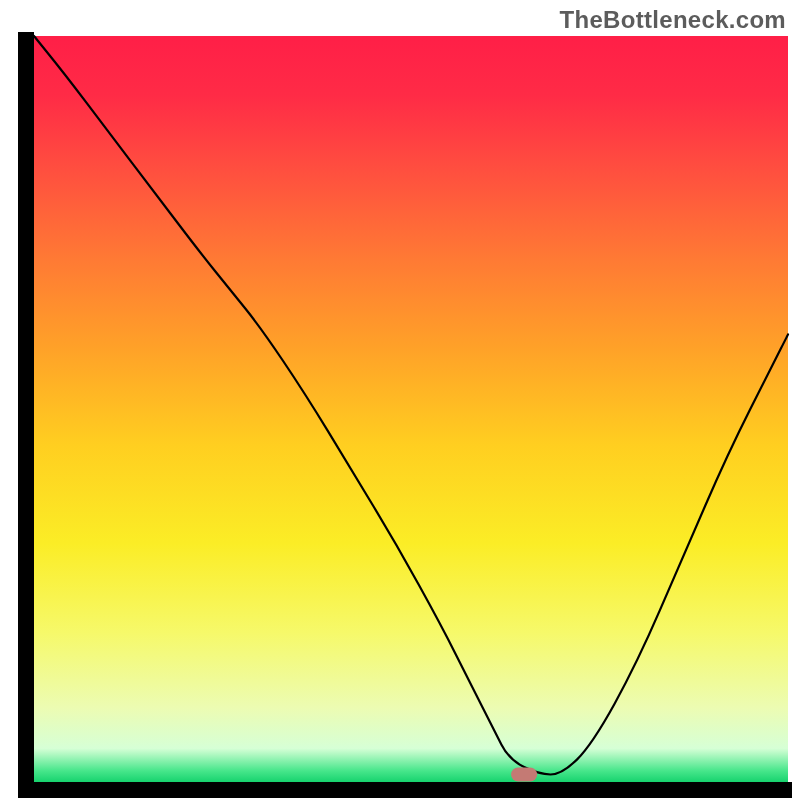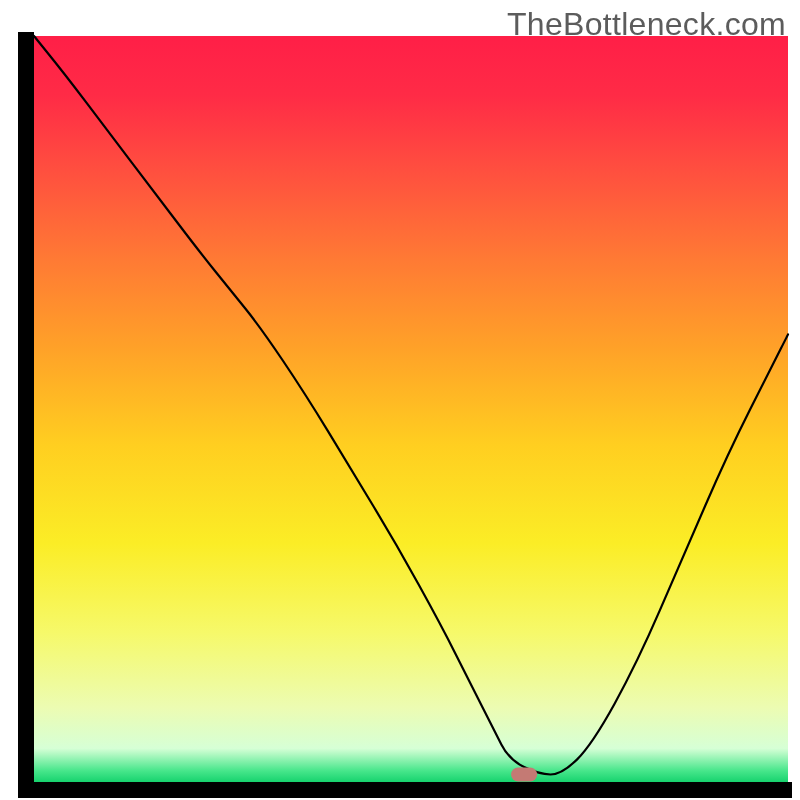--- a/index.html
+++ b/index.html
@@ -12,22 +12,22 @@
   }
   .stage {
     position: relative;
     width: 800px;
     height: 800px;
   }
   .watermark {
     position: absolute;
     top: 6px;
     right: 14px;
-    font-size: 32px;
-    font-weight: 400;
+    font-size: 24px;
+    font-weight: 700;
     color: #5c5c5c;
     letter-spacing: 0.3px;
     user-select: none;
   }
   svg.chart {
     position: absolute;
     left: 0;
     top: 0;
   }
 </style>

